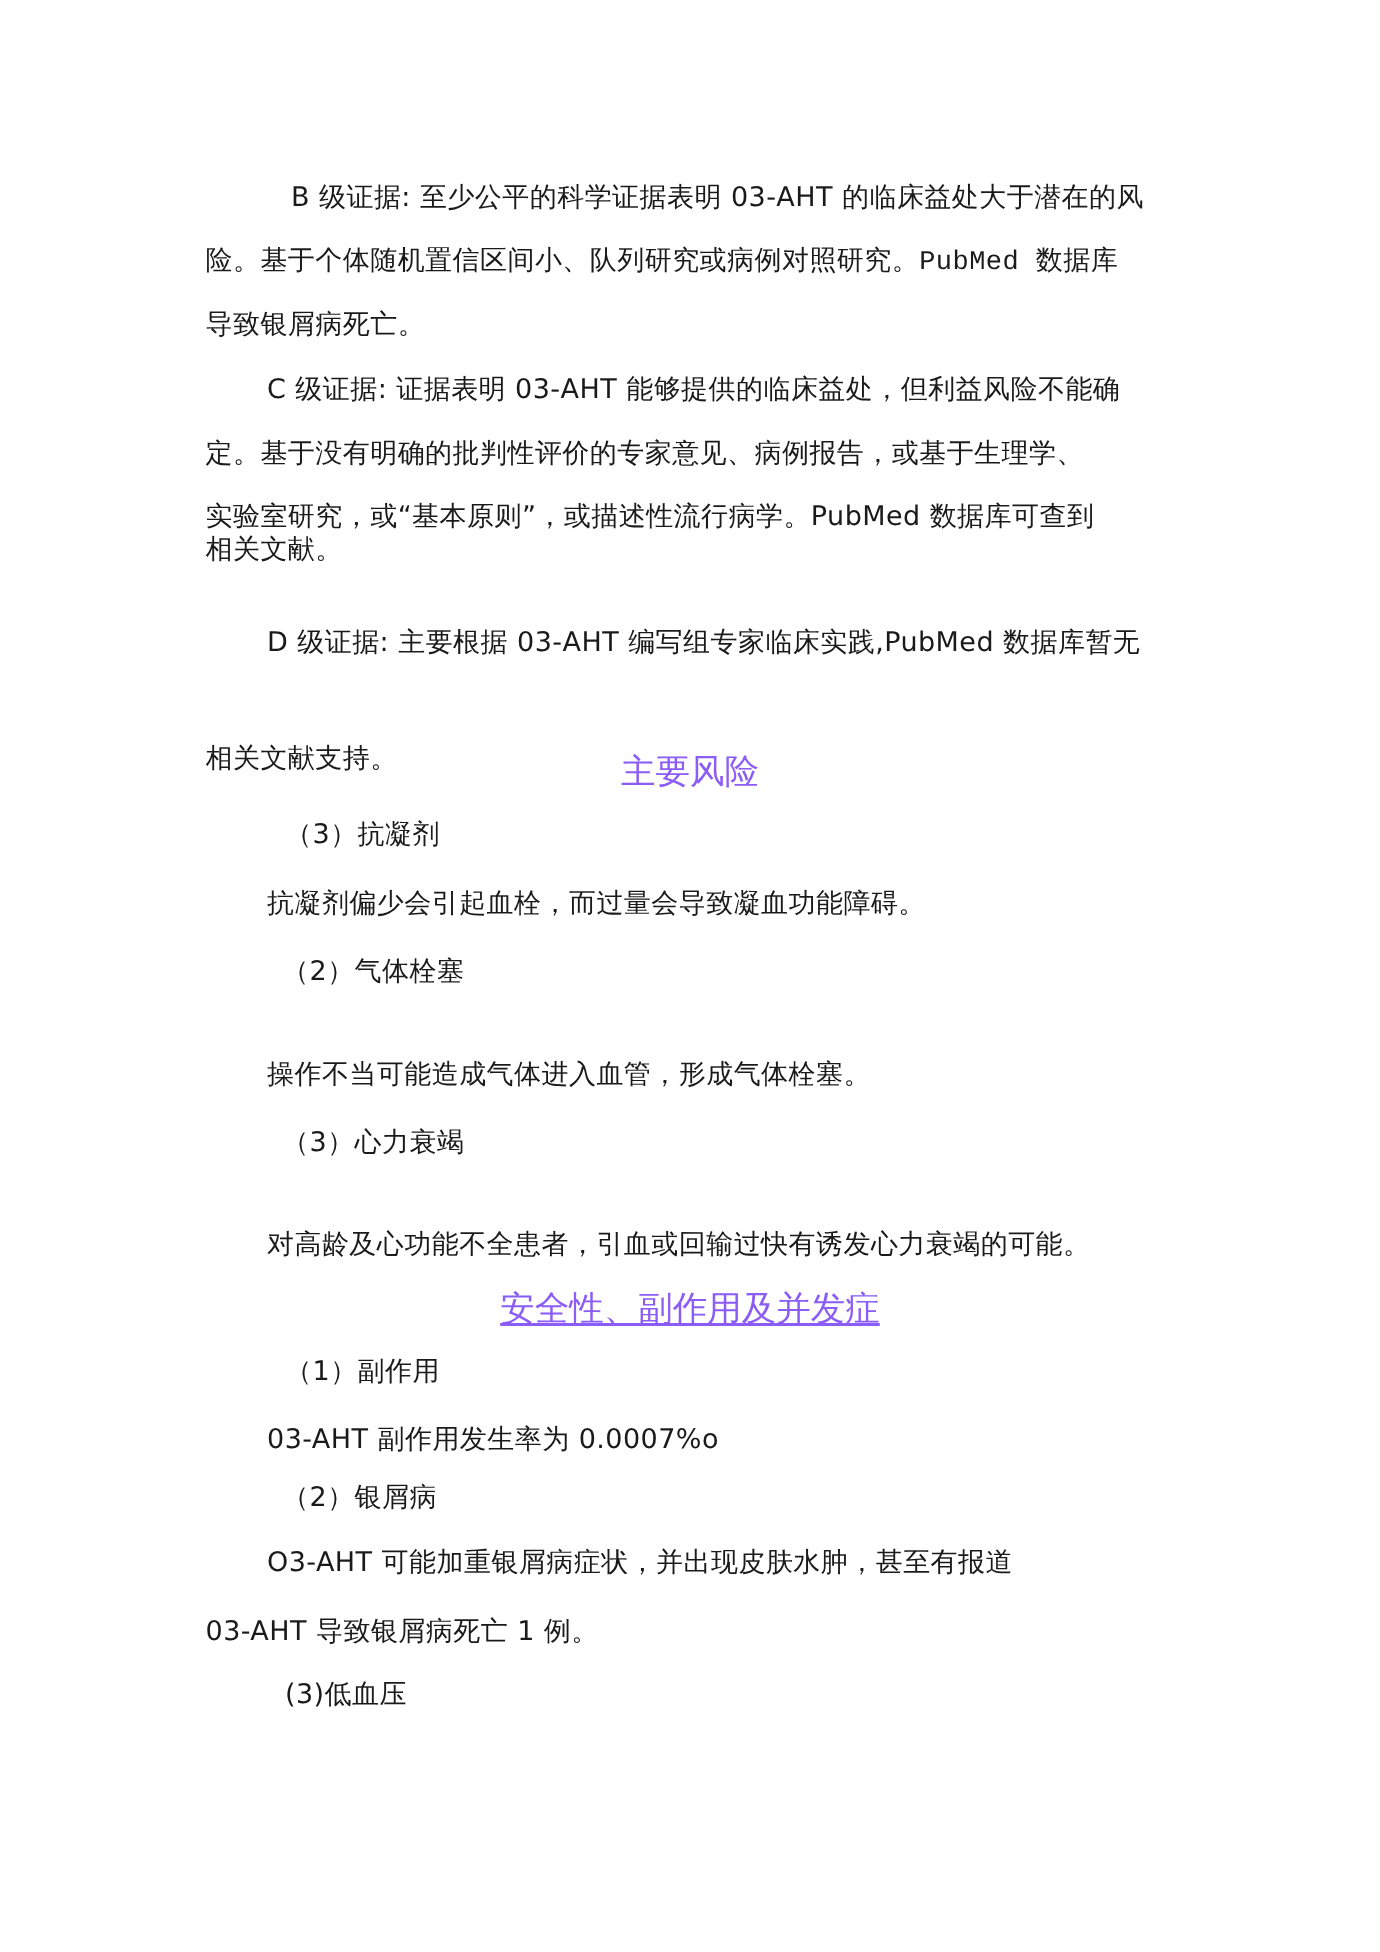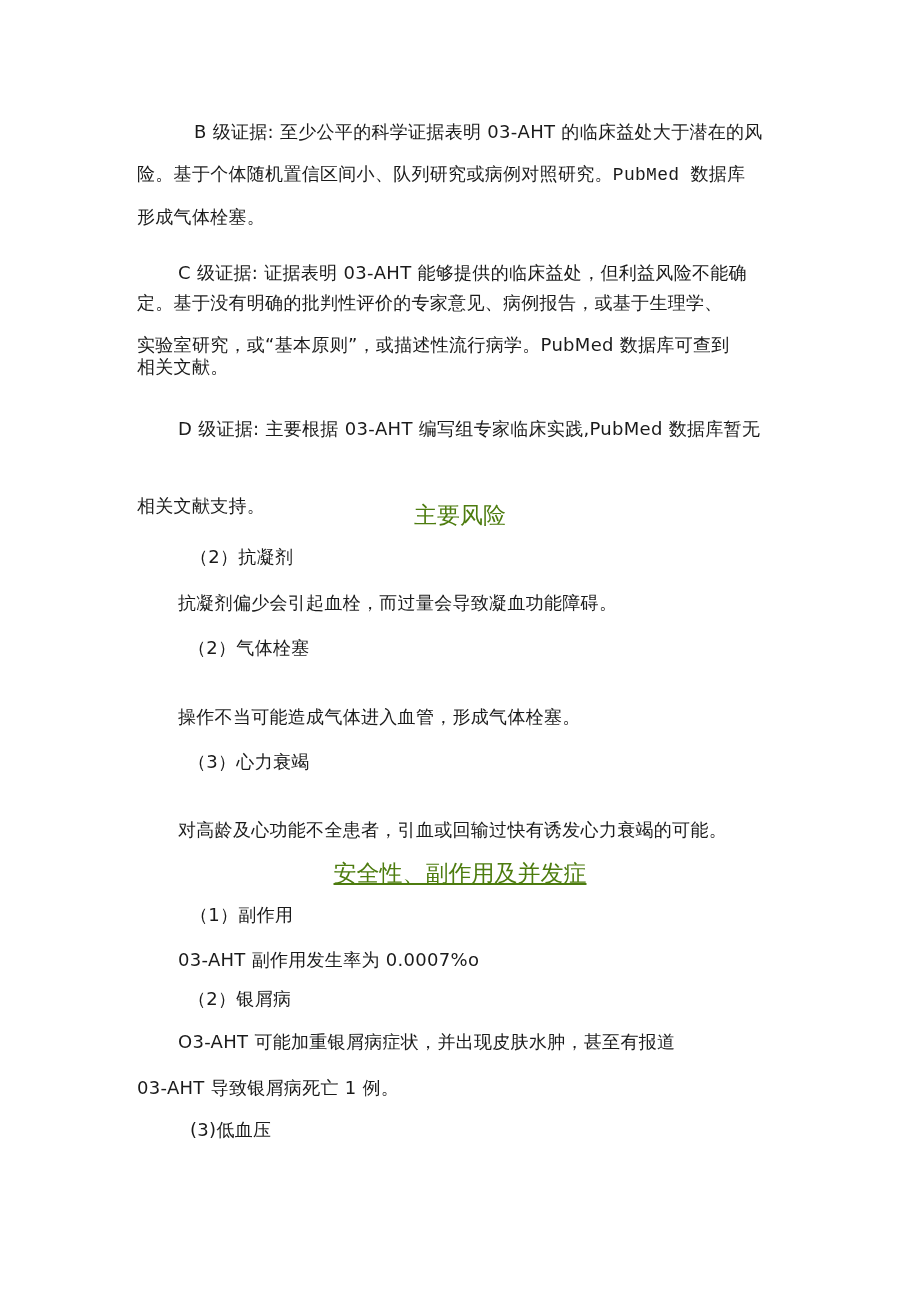--- a/index.html
+++ b/index.html
@@ -1,40 +1,40 @@
 <!DOCTYPE html>
 <html><head>
   <meta charset="utf-8">
   <style>
     html, body { margin: 0; padding: 0; background: #ffffff; }
     body { width: 920px; height: 1301px; position: relative; overflow: hidden;
            font-family: "DejaVu Sans", "Liberation Sans", sans-serif; color: #1a1a1a; }
     .line { position: absolute; font-size: 18px; line-height: 22px; white-space: nowrap; letter-spacing: 0.3px; }
-    .heading { position: absolute; font-size: 23px; line-height: 28px; white-space: nowrap; left: 0; width: 920px; text-align: center; color: #4d7c0f; }
+    .heading { position: absolute; font-size: 23px; line-height: 28px; white-space: nowrap; left: 0; width: 920px; text-align: center; color: #8b5cf6; }
   </style>
 </head>
 <body>
 
 <div>
 
   <div class="line" style="left:178px; top:121px;margin-left:16px;">B 级证据: 至少公平的科学证据表明 03-AHT 的临床益处大于潜在的风</div>
   <div class="line" style="left:137px; top:164px;font-family:Liberation Mono, monospace;">险。基于个体随机置信区间小、队列研究或病例对照研究。PubMed 数据库</div>
-  <div class="line" style="left:137px; top:206px;">形成气体栓塞。</div>
+  <div class="line" style="left:137px; top:206px;">导致银屑病死亡。</div>
 
-  <div class="line" style="left:178px; top:262px;">C 级证据: 证据表明 03-AHT 能够提供的临床益处，但利益风险不能确</div>
+  <div class="line" style="left:178px; top:249px;">C 级证据: 证据表明 03-AHT 能够提供的临床益处，但利益风险不能确</div>
   <div class="line" style="left:137px; top:292px;">定。基于没有明确的批判性评价的专家意见、病例报告，或基于生理学、</div>
   <div class="line" style="left:137px; top:334px;">实验室研究，或“基本原则”，或描述性流行病学。PubMed 数据库可查到</div>
   <div class="line" style="left:137px; top:356px;">相关文献。</div>
 
   <div class="line" style="left:178px; top:418px;">D 级证据: 主要根据 03-AHT 编写组专家临床实践,PubMed 数据库暂无</div>
   <div class="line" style="left:137px; top:460px;margin-top:35px;">相关文献支持。</div>
 
   <div class="heading" style="top:501px;">主要风险</div>
 
-  <div class="line" style="left:190px; top:546px;">（2）抗凝剂</div>
+  <div class="line" style="left:190px; top:546px;">（3）抗凝剂</div>
   <div class="line" style="left:178px; top:592px;">抗凝剂偏少会引起血栓，而过量会导致凝血功能障碍。</div>
 
   <div class="line" style="left:188px; top:637px;">（2）气体栓塞</div>
   <div class="line" style="left:178px; top:706px;">操作不当可能造成气体进入血管，形成气体栓塞。</div>
 
   <div class="line" style="left:188px; top:751px;">（3）心力衰竭</div>
   <div class="line" style="left:178px; top:819px;">对高龄及心功能不全患者，引血或回输过快有诱发心力衰竭的可能。</div>
 
   <div class="heading" style="top:859px;text-decoration:underline;">安全性、副作用及并发症</div>
 

